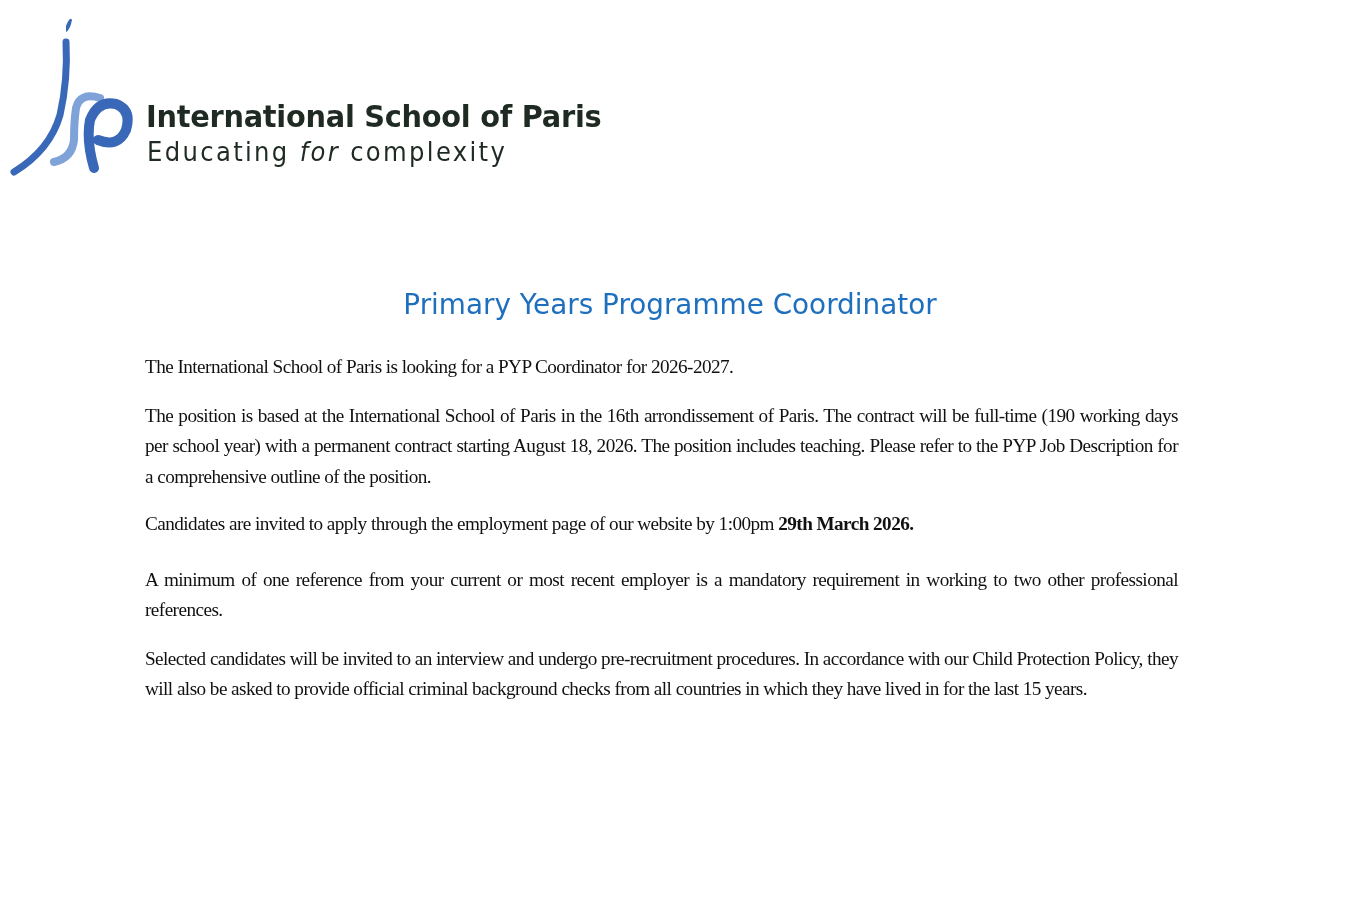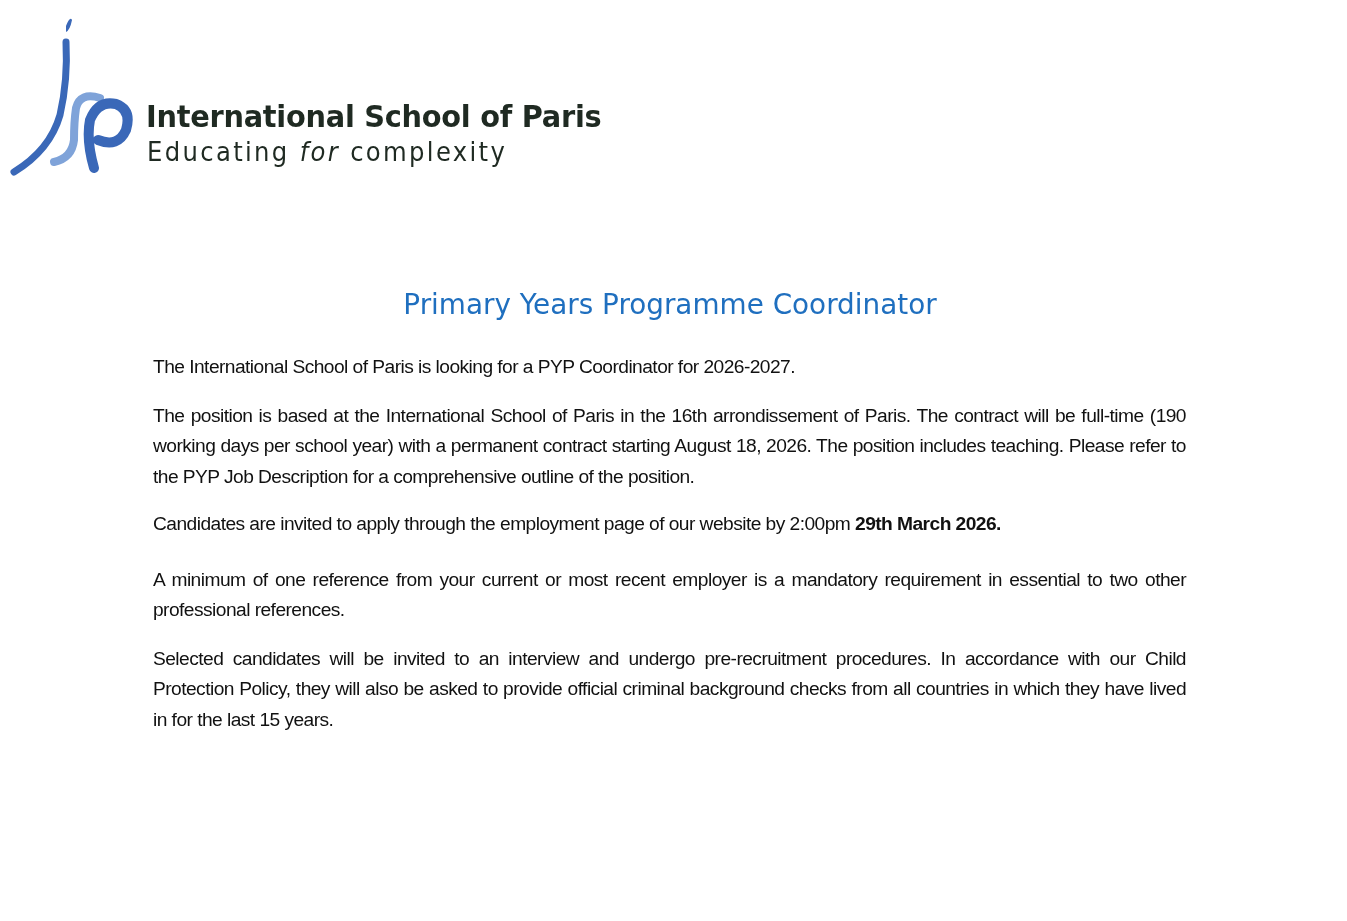--- a/index.html
+++ b/index.html
@@ -9,22 +9,22 @@
     .brand-name { position: absolute; left: 146px; top: 98px; font-size: 31px; font-weight: bold;
                   color: #1f2a22; letter-spacing: -0.3px; white-space: nowrap;
                   font-family: "DejaVu Sans", sans-serif; transform: scaleX(0.93); transform-origin: left; }
     .tagline { position: absolute; left: 147px; top: 136px; font-size: 27px; color: #1f2a22;
                letter-spacing: 2.6px; white-space: nowrap; font-family: "DejaVu Sans", sans-serif;
                transform: scaleX(0.9); transform-origin: left; }
     .tagline em { font-style: italic; }
     .title { position: absolute; left: 0; width: 1340px; top: 287px; text-align: center;
              font-size: 29px; color: #1f6fbf; font-family: "DejaVu Sans", sans-serif;
              transform: scaleX(0.96); }
-    .content { position: absolute; left: 153px; width: 1033px; top: 352px;
-               font-family: Liberation Sans, sans-serif; font-size: 19.2px; line-height: 30.5px;
+    .content { position: absolute; left: 145px; width: 1033px; top: 352px;
+               font-family: Liberation Serif, serif; font-size: 19.2px; line-height: 30.5px;
                color: #111; }
     .content p { margin: 0; text-align: justify; letter-spacing: -0.55px; }
     .p1 { margin-bottom: 18px !important; }
     .p2 { margin-bottom: 17px !important; }
     .p3 { margin-bottom: 25px !important; }
     .p4 { margin-bottom: 18px !important; }
     .p5 { margin-bottom: 18px !important; }
     .p6 { margin-bottom: 32px !important; }
     .notice { font-weight: bold; }
     b { font-weight: bold; }
@@ -44,16 +44,16 @@
 </svg>
 
 <div class="brand-name">International School of Paris</div>
 <div class="tagline"><span>Educating </span><em>for</em><span> complexity</span></div>
 
 <div class="title">Primary Years Programme Coordinator</div>
 
 <div class="content">
   <p class="p1">The International School of Paris is looking for a PYP Coordinator for 2026-2027.</p>
   <p class="p2">The position is based at the International School of Paris in the 16th arrondissement of Paris. The contract will be full-time (190 working days per school year) with a permanent contract starting August 18, 2026. The position includes teaching. Please refer to the PYP Job Description for a comprehensive outline of the position.</p>
-  <p class="p3"><span>Candidates are invited to apply through the employment page of our website by 2:00pm </span><b>29th March 2026.</b></p>
-  <p class="p5">A minimum of one reference from your current or most recent employer is a mandatory requirement in essential to two other professional references.</p>
+  <p class="p3"><span>Candidates are invited to apply through the employment page of our website by 1:00pm </span><b>29th March 2026.</b></p>
+  <p class="p5">A minimum of one reference from your current or most recent employer is a mandatory requirement in working to two other professional references.</p>
   <p class="p6">Selected candidates will be invited to an interview and undergo pre-recruitment procedures. In accordance with our Child Protection Policy, they will also be asked to provide official criminal background checks from all countries in which they have lived in for the last 15 years.</p>
 </div>
 
 </body></html>

